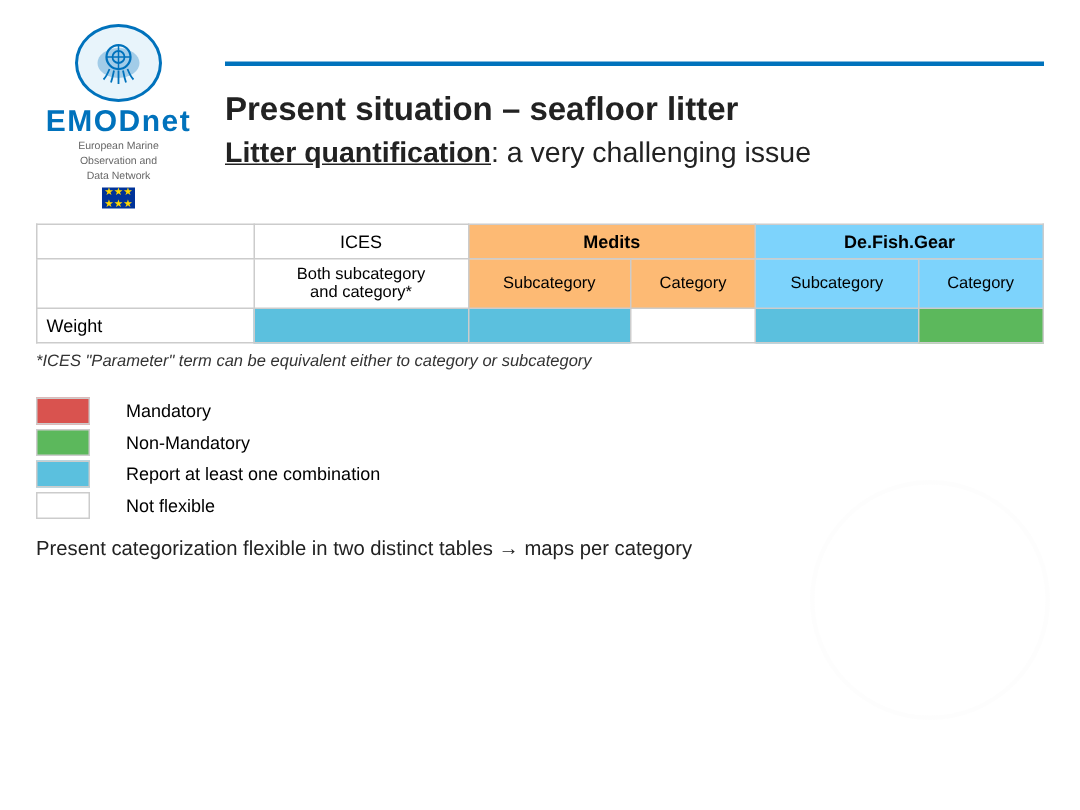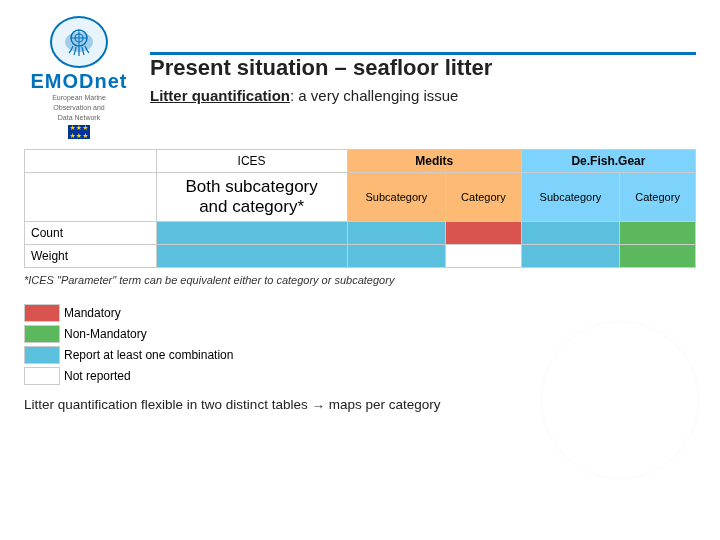--- a/index.html
+++ b/index.html
@@ -31,35 +31,35 @@
       flex-shrink: 0;
       display: flex;
       flex-direction: column;
       align-items: center;
       margin-right: 16px;
     }
 
     .title-area {
       flex: 1;
       border-top: 3px solid #0072bc;
-      padding-top: 0;
+      padding-top: 16px;
     }
 
     .main-title {
       font-size: 22px;
       font-weight: bold;
       color: #222;
     }
 
     .main-title span {
       font-weight: bold;
     }
 
     .subtitle {
-      font-size: 15px;
+      font-size: 19px;
       color: #222;
       margin-top: 6px;
     }
 
     .subtitle strong {
       text-decoration: underline;
     }
 
     
     .table-wrapper {
@@ -116,21 +116,21 @@
     .legend {
       margin-top: 10px;
       display: flex;
       flex-direction: column;
       gap: 3px;
     }
 
     .legend-item {
       display: flex;
       align-items: center;
-      gap: 4px;
+      gap: 24px;
       font-size: 12px;
     }
 
     .legend-box {
       width: 36px;
       height: 18px;
       flex-shrink: 0;
       border: 1px solid #ccc;
     }
 
@@ -216,36 +216,28 @@
           <th class="row-label cell-empty"></th>
 
           <th colspan="1" class="group-header col-header-ices">ICES</th>
 
           <th colspan="2" class="group-header col-header-medits">Medits</th>
 
           <th colspan="2" class="group-header col-header-defish">De.Fish.Gear</th>
         </tr>
         <tr>
           <th class="row-label cell-empty"></th>
-          <th class="col-header-ices" style="font-weight:normal; font-size:17px;">Both subcategory<br>and category*</th>
+          <th class="col-header-ices" style="font-weight:normal; font-size:11px;">Both subcategory<br>and category*</th>
           <th class="col-header-medits" style="font-weight:normal; font-size:11px;">Subcategory</th>
           <th class="col-header-medits" style="font-weight:normal; font-size:11px;">Category</th>
           <th class="col-header-defish" style="font-weight:normal; font-size:11px;">Subcategory</th>
           <th class="col-header-defish" style="font-weight:normal; font-size:11px;">Category</th>
         </tr>
       </thead>
       <tbody>
-        <tr>
-          <td class="row-label">Count</td>
-          <td class="cell-blue">&nbsp;</td>
-          <td class="cell-blue">&nbsp;</td>
-          <td class="cell-red">&nbsp;</td>
-          <td class="cell-blue">&nbsp;</td>
-          <td class="cell-green">&nbsp;</td>
-        </tr>
         <tr>
           <td class="row-label">Weight</td>
           <td class="cell-blue">&nbsp;</td>
           <td class="cell-blue">&nbsp;</td>
           <td class="cell-white">&nbsp;</td>
           <td class="cell-blue">&nbsp;</td>
           <td class="cell-green">&nbsp;</td>
         </tr>
       </tbody>
     </table>
@@ -262,21 +254,21 @@
       <div class="legend-item">
         <div class="legend-box green"></div>
         <span>Non-Mandatory</span>
       </div>
       <div class="legend-item">
         <div class="legend-box blue"></div>
         <span>Report at least one combination</span>
       </div>
       <div class="legend-item">
         <div class="legend-box white"></div>
-        <span>Not reported</span>
+        <span>Not flexible</span>
       </div>
     </div>
   </div>
 
-  <div class="bottom-text">Litter quantification flexible in two distinct tables → maps per category</div>
+  <div class="bottom-text">Present categorization flexible in two distinct tables → maps per category</div>
 
   <div class="watermark"></div>
 </div>
 
 </body></html>

